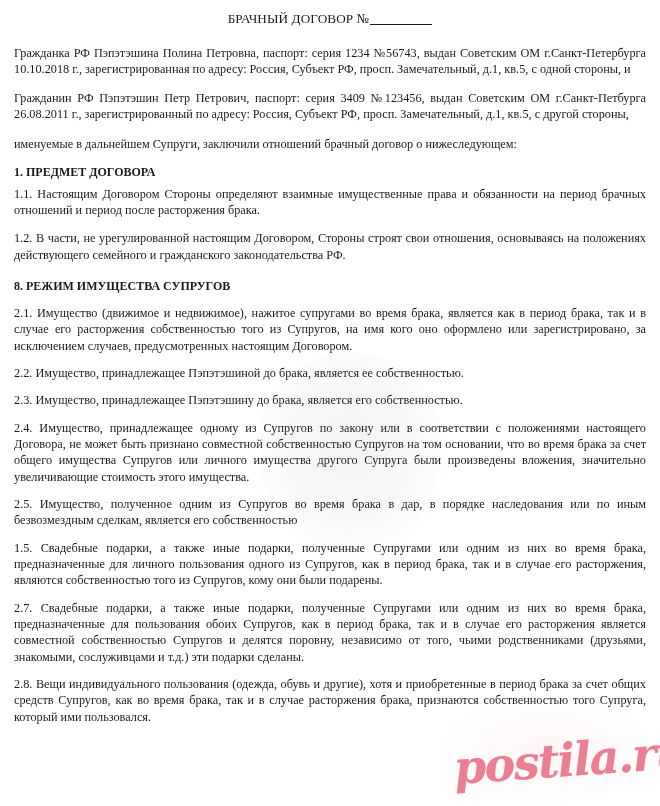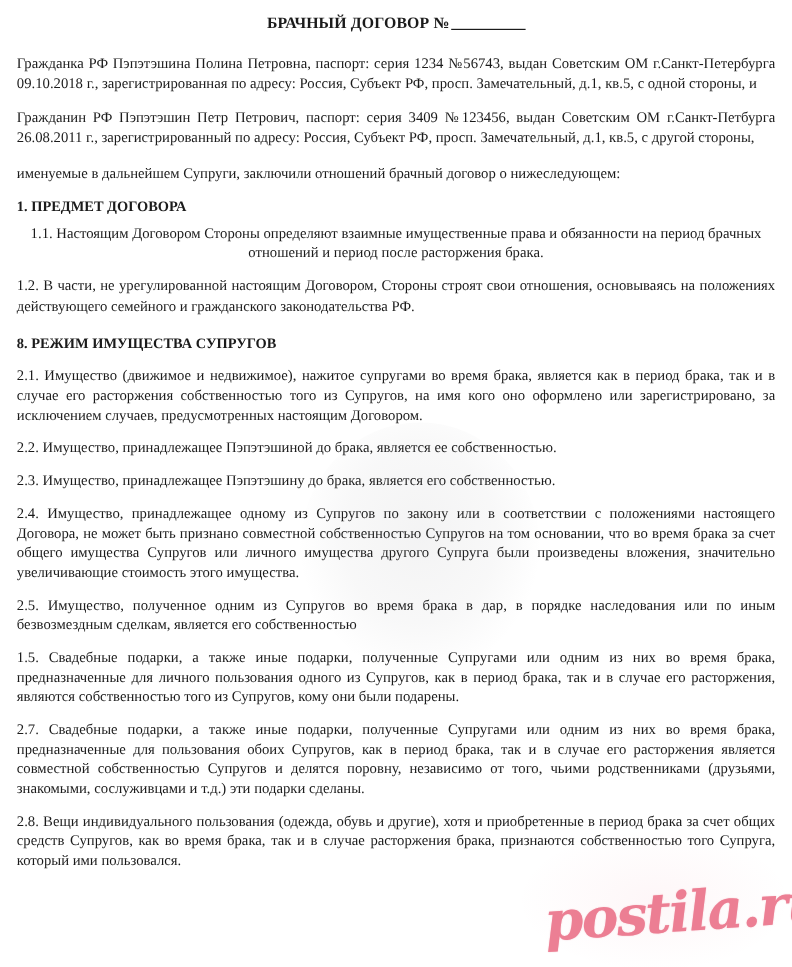--- a/index.html
+++ b/index.html
@@ -23,21 +23,21 @@
     width: 660px;
     height: 806px;
     box-sizing: border-box;
     padding: 0 14px;
     z-index: 2;
   }
 
   
   .doc-title {
     text-align: center;
-    font-weight: bold;
+    font-weight: normal;
     font-size: 13.2px;
     letter-spacing: 0.1px;
     margin: 0;
     padding-top: 11px;
     line-height: 1.2;
   }
   .title-blank {
     display: inline-block;
     width: 62px;
     border-bottom: 1.4px solid #1b1b1b;
@@ -81,21 +81,20 @@
   
   .section-heading {
     font-weight: bold;
     font-size: 12px;
     line-height: 1.25;
     margin: 0;
   }
 
   
   p.para.centered {
-    text-align: center;
     text-indent: 0;
   }
 
   
   .wm-layer {
     position: absolute;
     inset: 0;
     pointer-events: none;
     z-index: 3;
   }
@@ -140,21 +139,21 @@
   }
 </style>
 </head>
 <body>
 
 <div class="page">
 
   <h1 class="doc-title"><span>БРАЧНЫЙ ДОГОВОР №</span><span class="title-blank"></span></h1>
 
 
-  <p class="para" id="party-one">Гражданка РФ Пэпэтэшина Полина Петровна, паспорт: серия 1234 №56743, выдан Советским ОМ  г.Санкт-Петербурга 09.10.2018 г., зарегистрированная по адресу: Россия, Субъект РФ, просп. Замечательный, д.1, кв.5, с одной стороны, и</p>
+  <p class="para" id="party-one">Гражданка РФ Пэпэтэшина Полина Петровна, паспорт: серия 1234 №56743, выдан Советским ОМ  г.Санкт-Петербурга 10.10.2018 г., зарегистрированная по адресу: Россия, Субъект РФ, просп. Замечательный, д.1, кв.5, с одной стороны, и</p>
 
   <div class="gap-12"></div>
 
   <p class="para">Гражданин РФ Пэпэтэшин Петр Петрович, паспорт: серия 3409 №123456, выдан Советским ОМ г.Санкт-Петбурга 26.08.2011 г., зарегистрированный по адресу: Россия, Субъект РФ, просп. Замечательный, д.1, кв.5, с другой  стороны,</p>
 
   <div class="gap-14"></div>
 
   <p class="para left">именуемые в дальнейшем Супруги, заключили отношений брачный договор о нижеследующем:</p>
 
   <div class="gap-12"></div>

